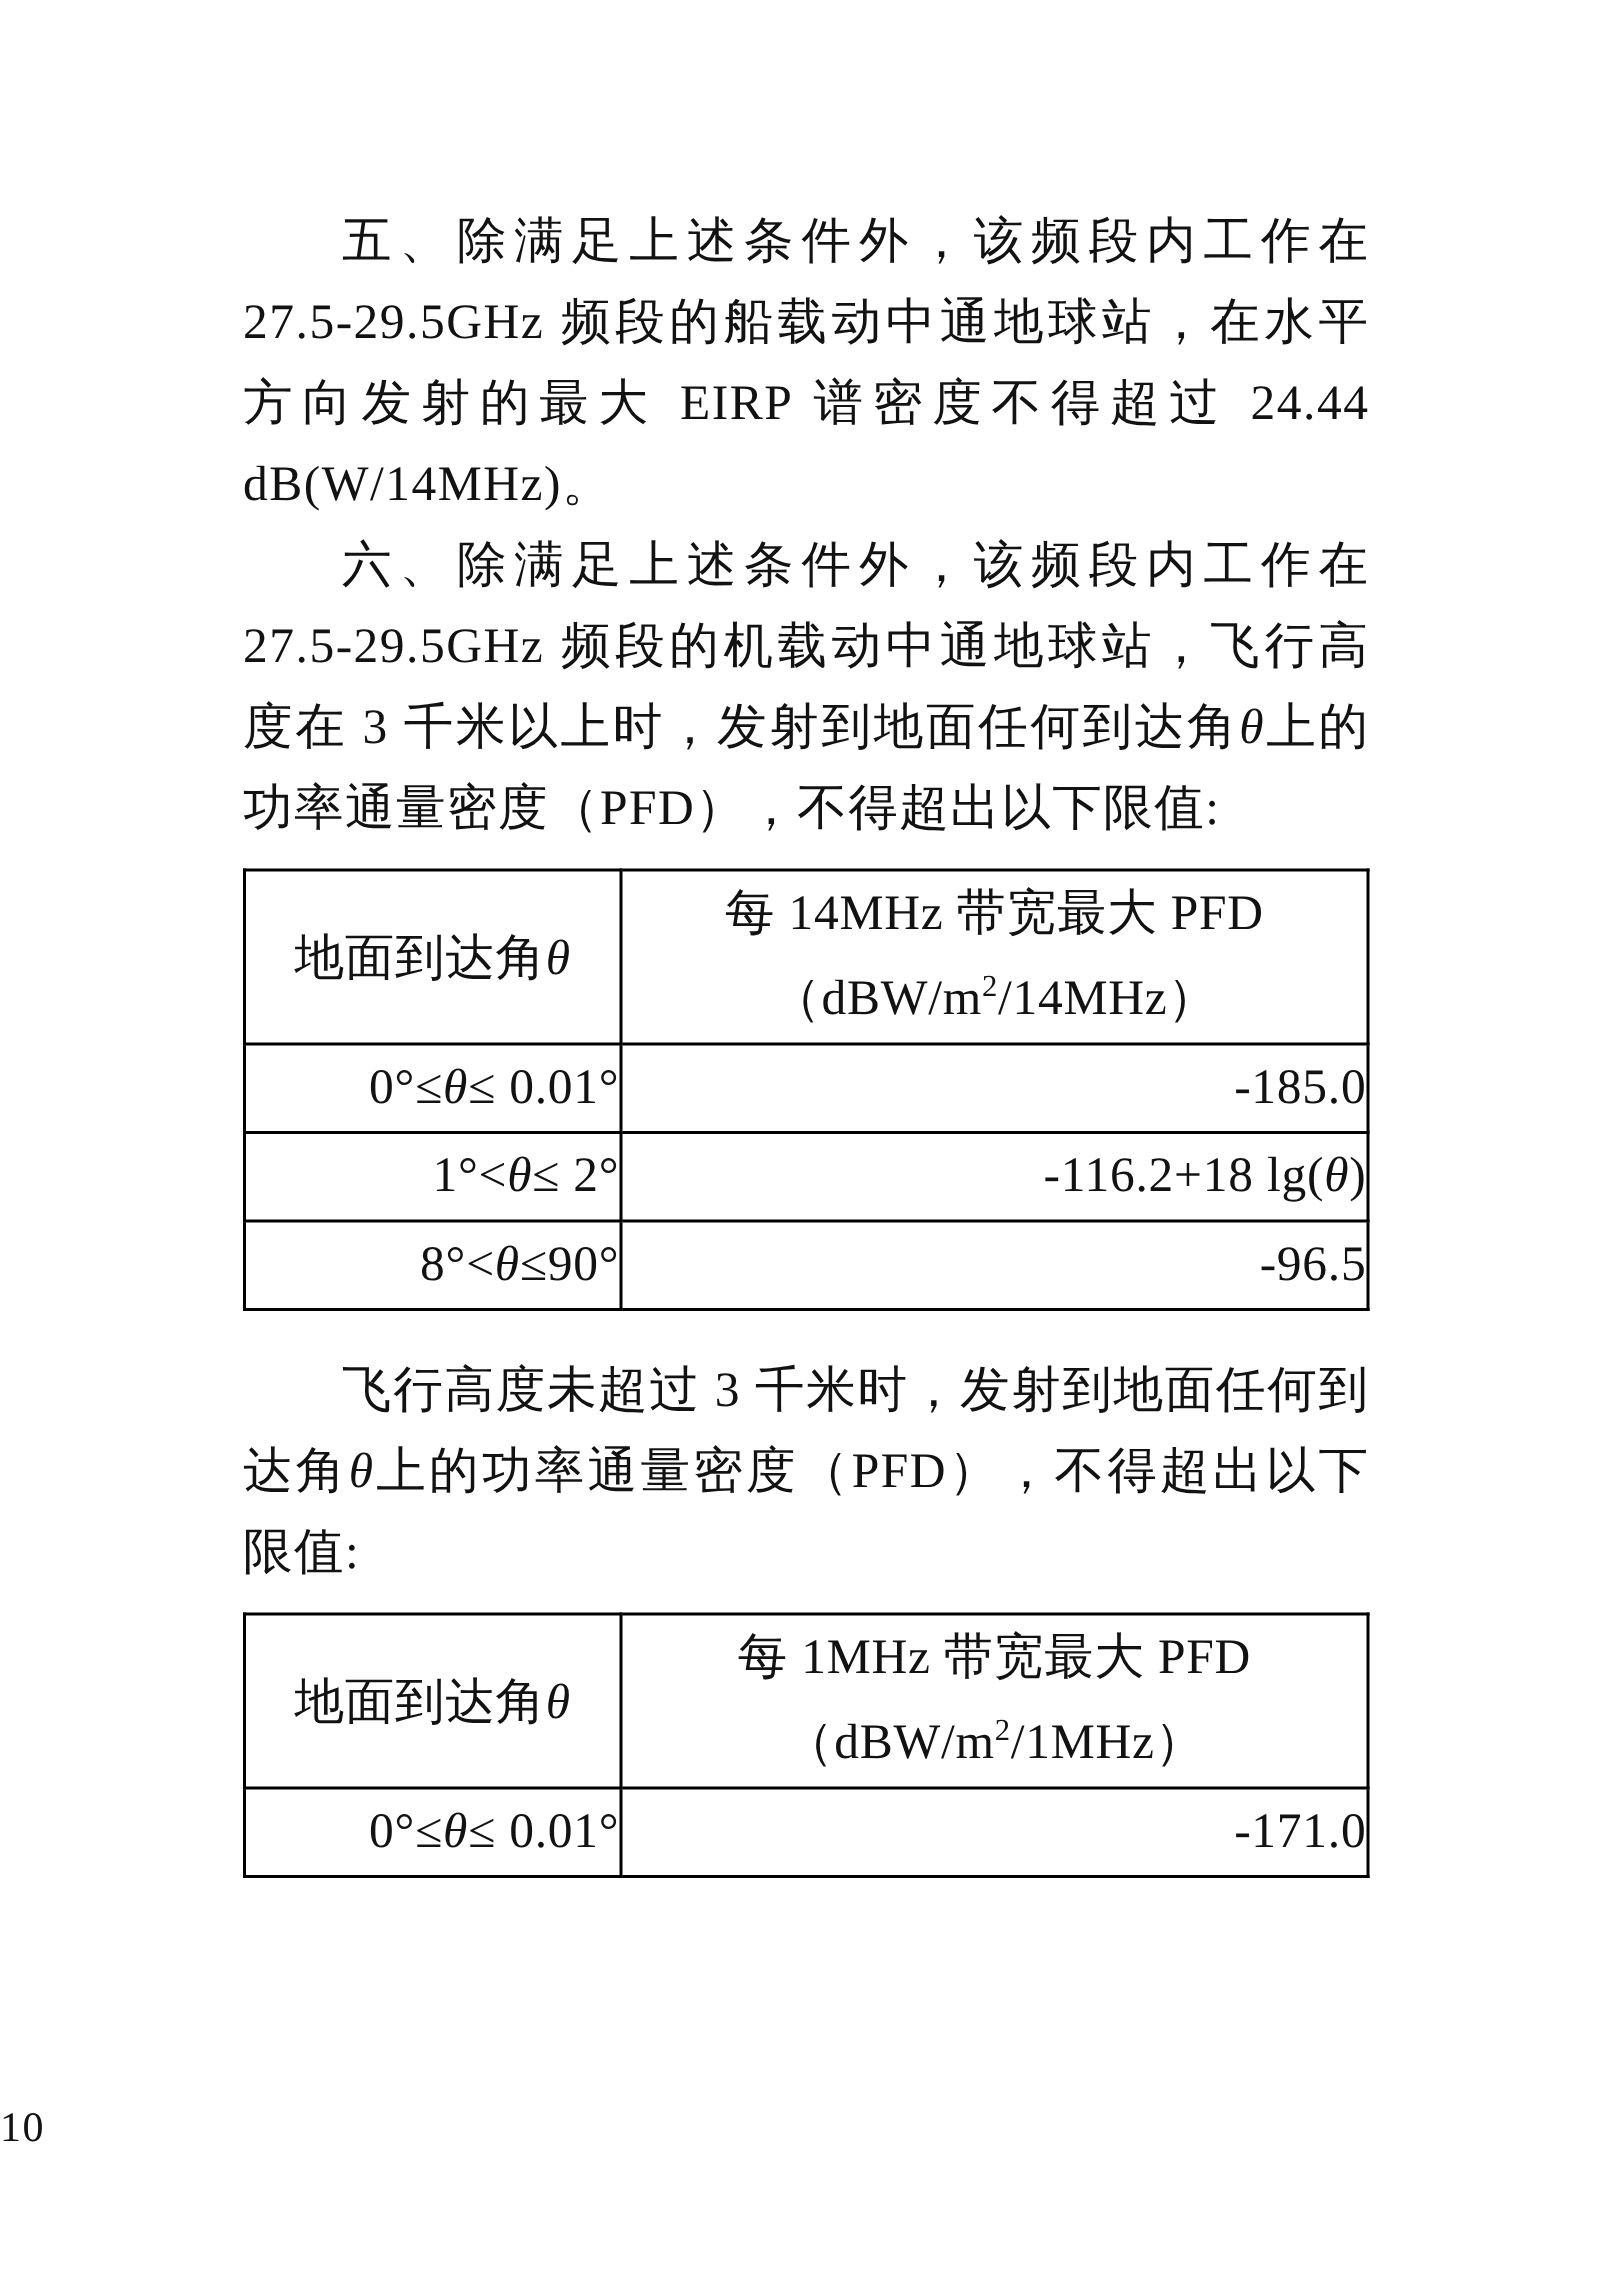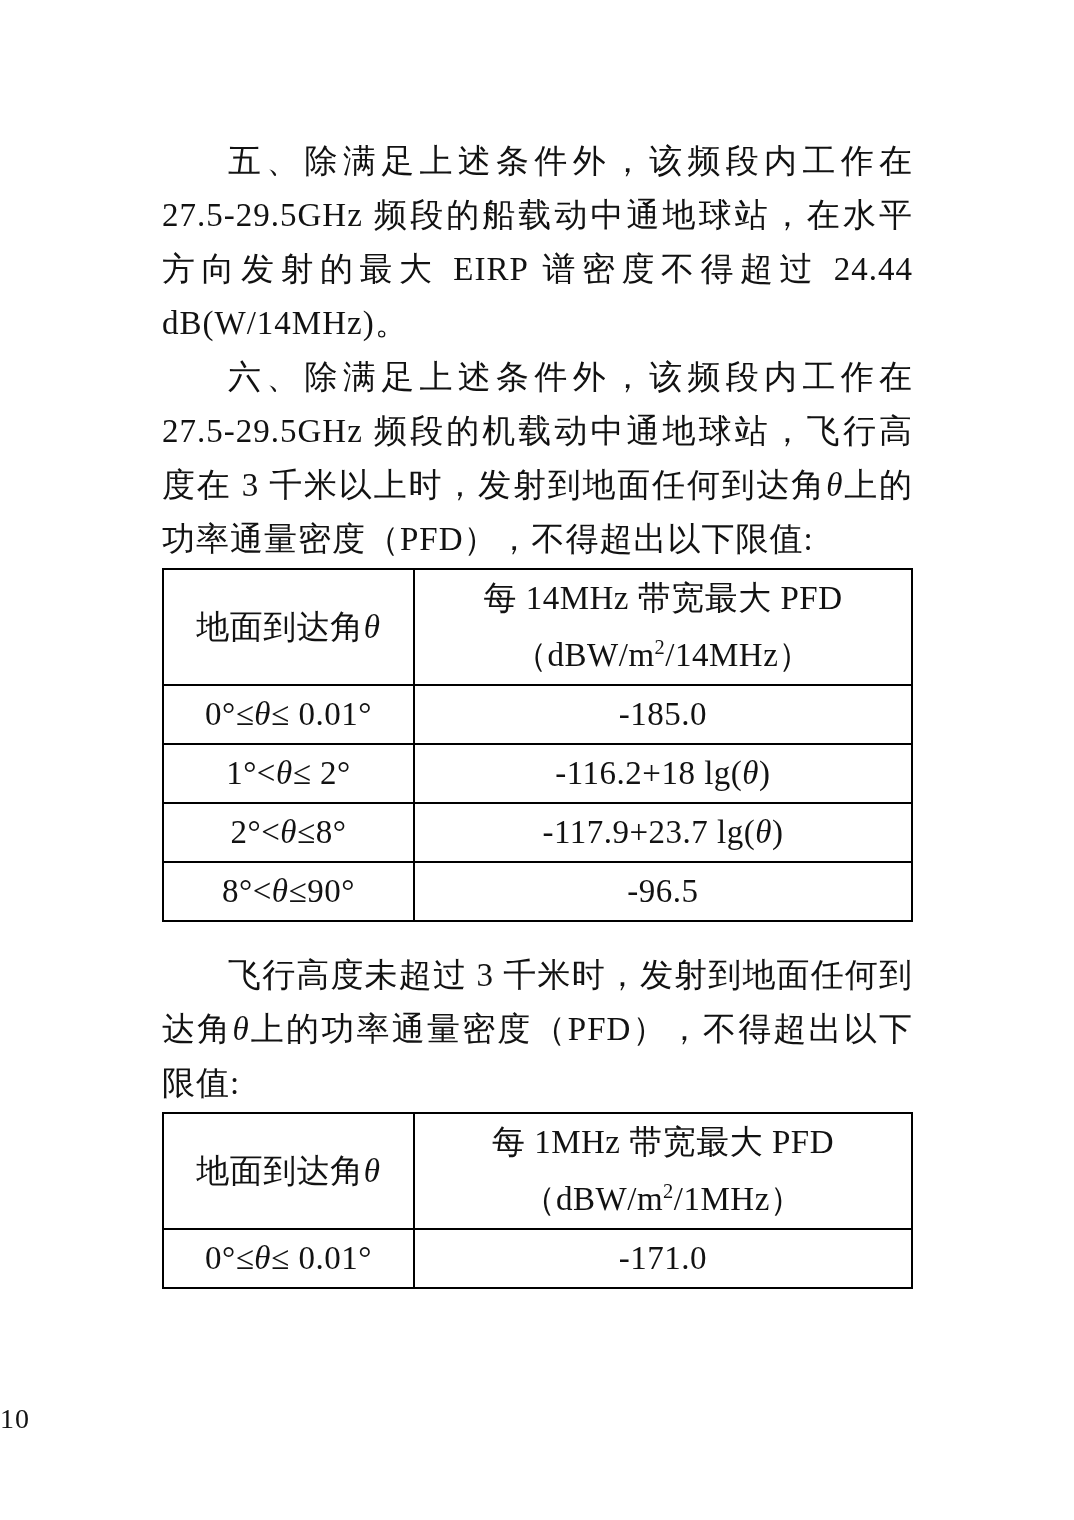--- a/index.html
+++ b/index.html
@@ -27,33 +27,33 @@
     text-justify: inter-character;
     letter-spacing: 1px;
   }
   p.indent { text-indent: 2em; }
   p.after-table { margin-top: 26px; }
 
   table.pfd-table {
     width: 100%;
     border-collapse: collapse;
     table-layout: fixed;
-    margin-top: 2px;
+    margin-top: 13px;
   }
   table.pfd-table td {
     border: 2px solid #000000;
     text-align: center;
     vertical-align: middle;
     font-size: 33px;
     padding: 0;
     letter-spacing: 0.5px;
   }
   td.angle-col { width: 33.5%; }
   tr.header-row td { height: 112px; }
-  tr.data-row td { height: 59px; }
+  tr.data-row td { height: 59px; text-align: right; }
   .hdr-line { line-height: 57px; }
   sup { font-size: 0.62em; vertical-align: super; line-height: 0; }
   .theta { font-style: italic; }
 
   .page-number {
     position: absolute;
     top: 1403px;
     left: 0;
     width: 100%;
     text-align: left;
@@ -82,24 +82,20 @@
     </tr>
     <tr class="data-row">
       <td class="angle-col">0°≤<span class="theta">θ</span>≤ 0.01°</td>
       <td>-185.0</td>
     </tr>
     <tr class="data-row">
       <td class="angle-col">1°&lt;<span class="theta">θ</span>≤ 2°</td>
       <td>-116.2+18 lg(<span class="theta">θ</span>)</td>
     </tr>
     <tr class="data-row">
-      <td class="angle-col">2°&lt;<span class="theta">θ</span>≤8°</td>
-      <td>-117.9+23.7 lg(<span class="theta">θ</span>)</td>
-    </tr>
-    <tr class="data-row">
       <td class="angle-col">8°&lt;<span class="theta">θ</span>≤90°</td>
       <td>-96.5</td>
     </tr>
   </tbody>
     </table>
 
   <p class="body-text indent after-table">飞行高度未超过 3 千米时，发射到地面任何到达角<span class="theta">θ</span>上的功率通量密度（PFD），不得超出以下限值:</p>
 
   <table class="pfd-table">
     <tbody>

